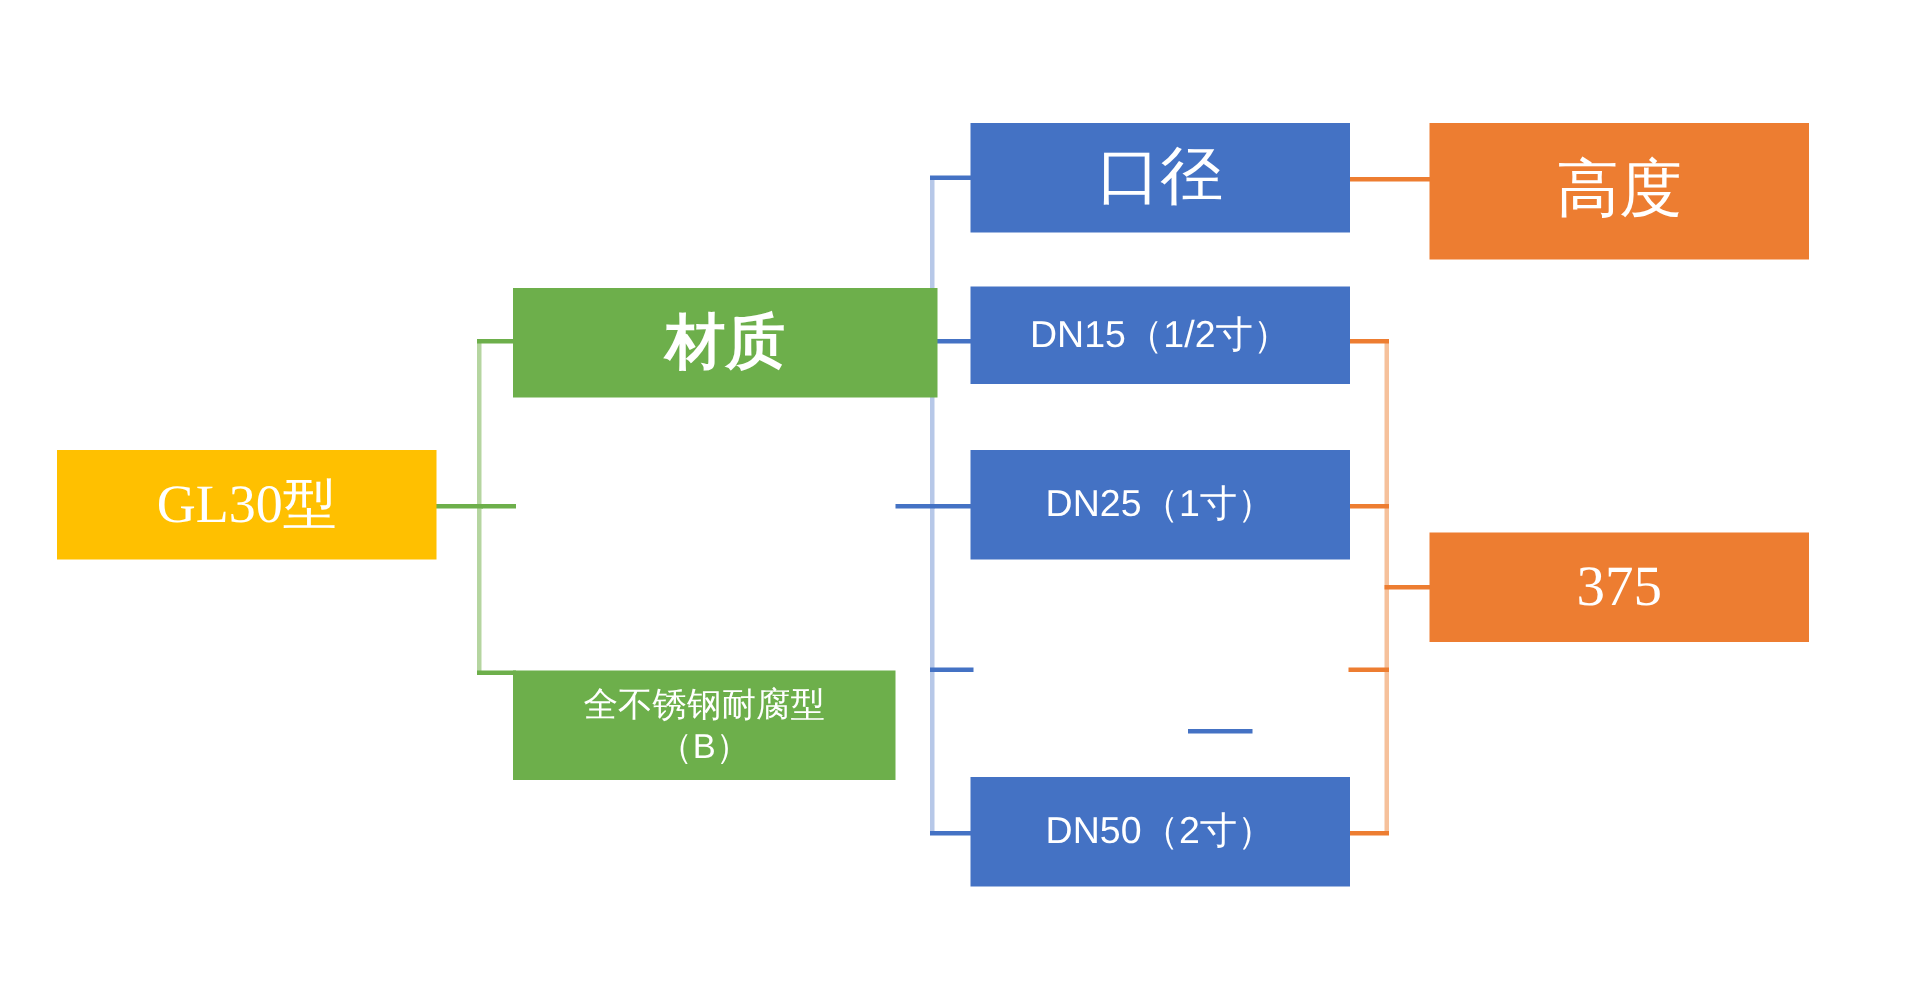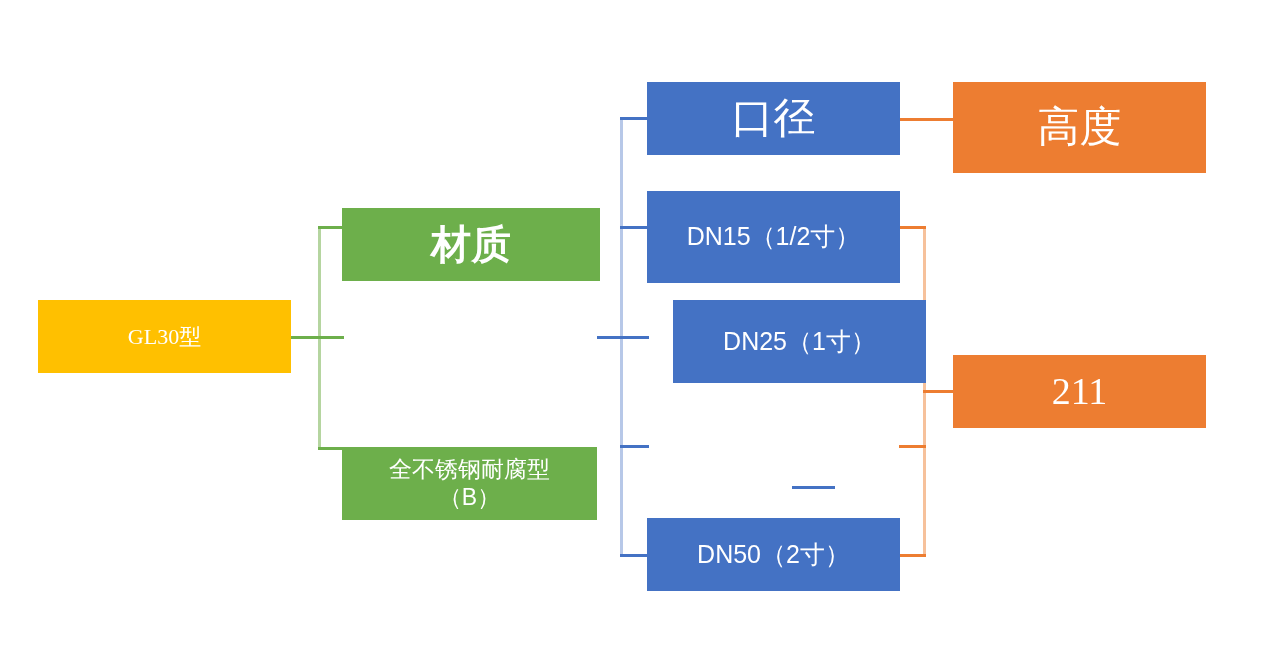--- a/index.html
+++ b/index.html
@@ -25,21 +25,21 @@
     justify-content: center;
     text-align: center;
     color: #ffffff;
     line-height: 1.18;
     padding: 2px 11px;
     white-space: pre-line;
   }
   .node-root {
     background: #FFC000;
     font-family: "Liberation Serif", "DejaVu Serif", serif;
-    font-size: 22px;
+    font-size: 36px;
   }
   .node-green {
     background: #6DAF4B;
   }
   .node-blue {
     background: #4472C4;
   }
   .node-orange {
     background: #ED7D31;
   }
@@ -109,32 +109,32 @@
   <div class="conn h orange-line" style="left:899px; top:226px; width:27px;"></div>
   <div class="conn h orange-line" style="left:899px; top:336px; width:27px;"></div>
   <div class="conn h orange-line" style="left:899px; top:445px; width:27px;"></div>
   <div class="conn h orange-line" style="left:899px; top:554px; width:27px;"></div>
   <div class="conn h orange-line" style="left:923px; top:390px; width:32px;"></div>
 
   <div class="artifact-underline" style="left:792px; top:486px; width:43px;"></div>
 
   <div class="node node-root" style="left:38px; top:300px; width:253px; height:73px;">GL30型</div>
 
-  <div class="node node-green big-cn" style="left:342px; top:208px; width:258px; height:73px;">材质</div>
+  <div class="node node-green big-cn" style="left:342px; top:192px; width:283px; height:73px;">材质</div>
 
 
   <div class="node node-green med-sm" style="left:342px; top:410px; width:255px; height:73px;">全不锈钢耐腐型
 （B）</div>
 
   <div class="node node-blue serif-cn" style="left:647px; top:82px; width:253px; height:73px;">口径</div>
 
-  <div class="node node-blue med" style="left:647px; top:191px; width:253px; height:92px;">DN15（1/2寸）</div>
+  <div class="node node-blue med" style="left:647px; top:191px; width:253px; height:65px;">DN15（1/2寸）</div>
 
-  <div class="node node-blue med" style="left:673px; top:300px; width:253px; height:83px;">DN25（1寸）</div>
+  <div class="node node-blue med" style="left:647px; top:300px; width:253px; height:73px;">DN25（1寸）</div>
 
 
   <div class="node node-blue med" style="left:647px; top:518px; width:253px; height:73px;">DN50（2寸）</div>
 
   <div class="node node-orange serif-cn" style="left:953px; top:82px; width:253px; height:91px;">高度</div>
 
-  <div class="node node-orange serif-num" style="left:953px; top:355px; width:253px; height:73px;">211</div>
+  <div class="node node-orange serif-num" style="left:953px; top:355px; width:253px; height:73px;">375</div>
 
 </div>
 
 </body></html>

